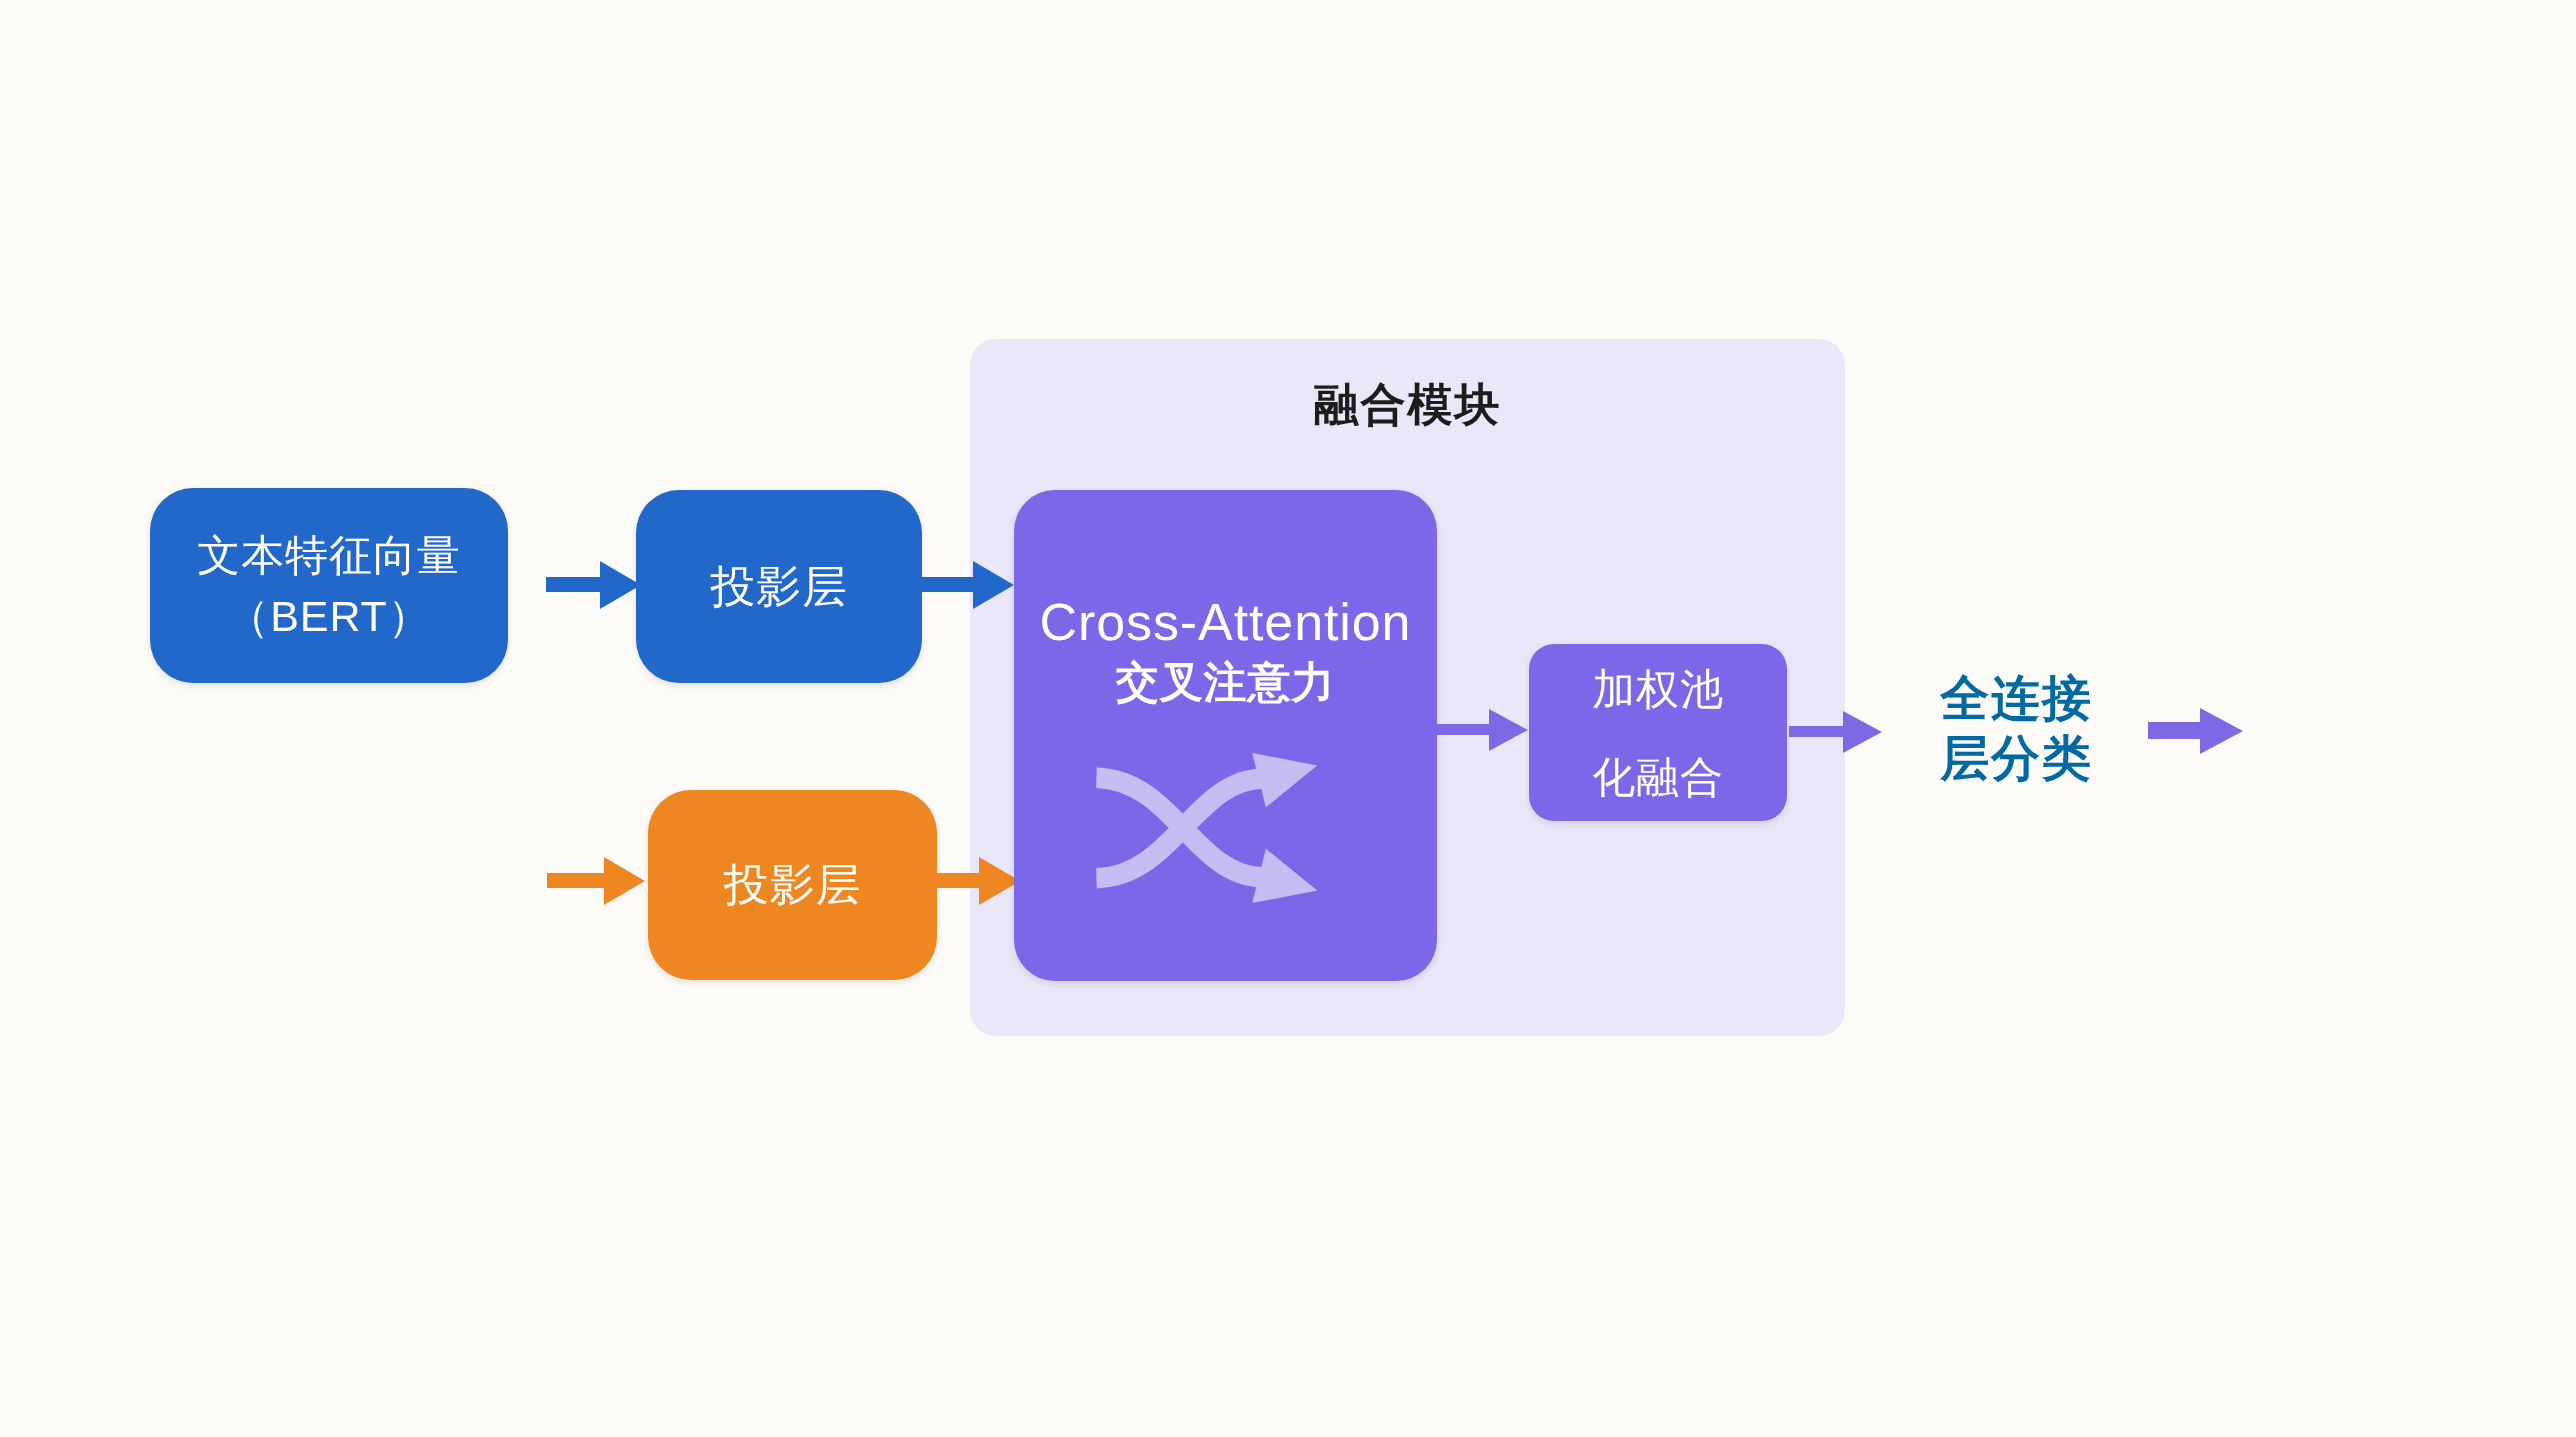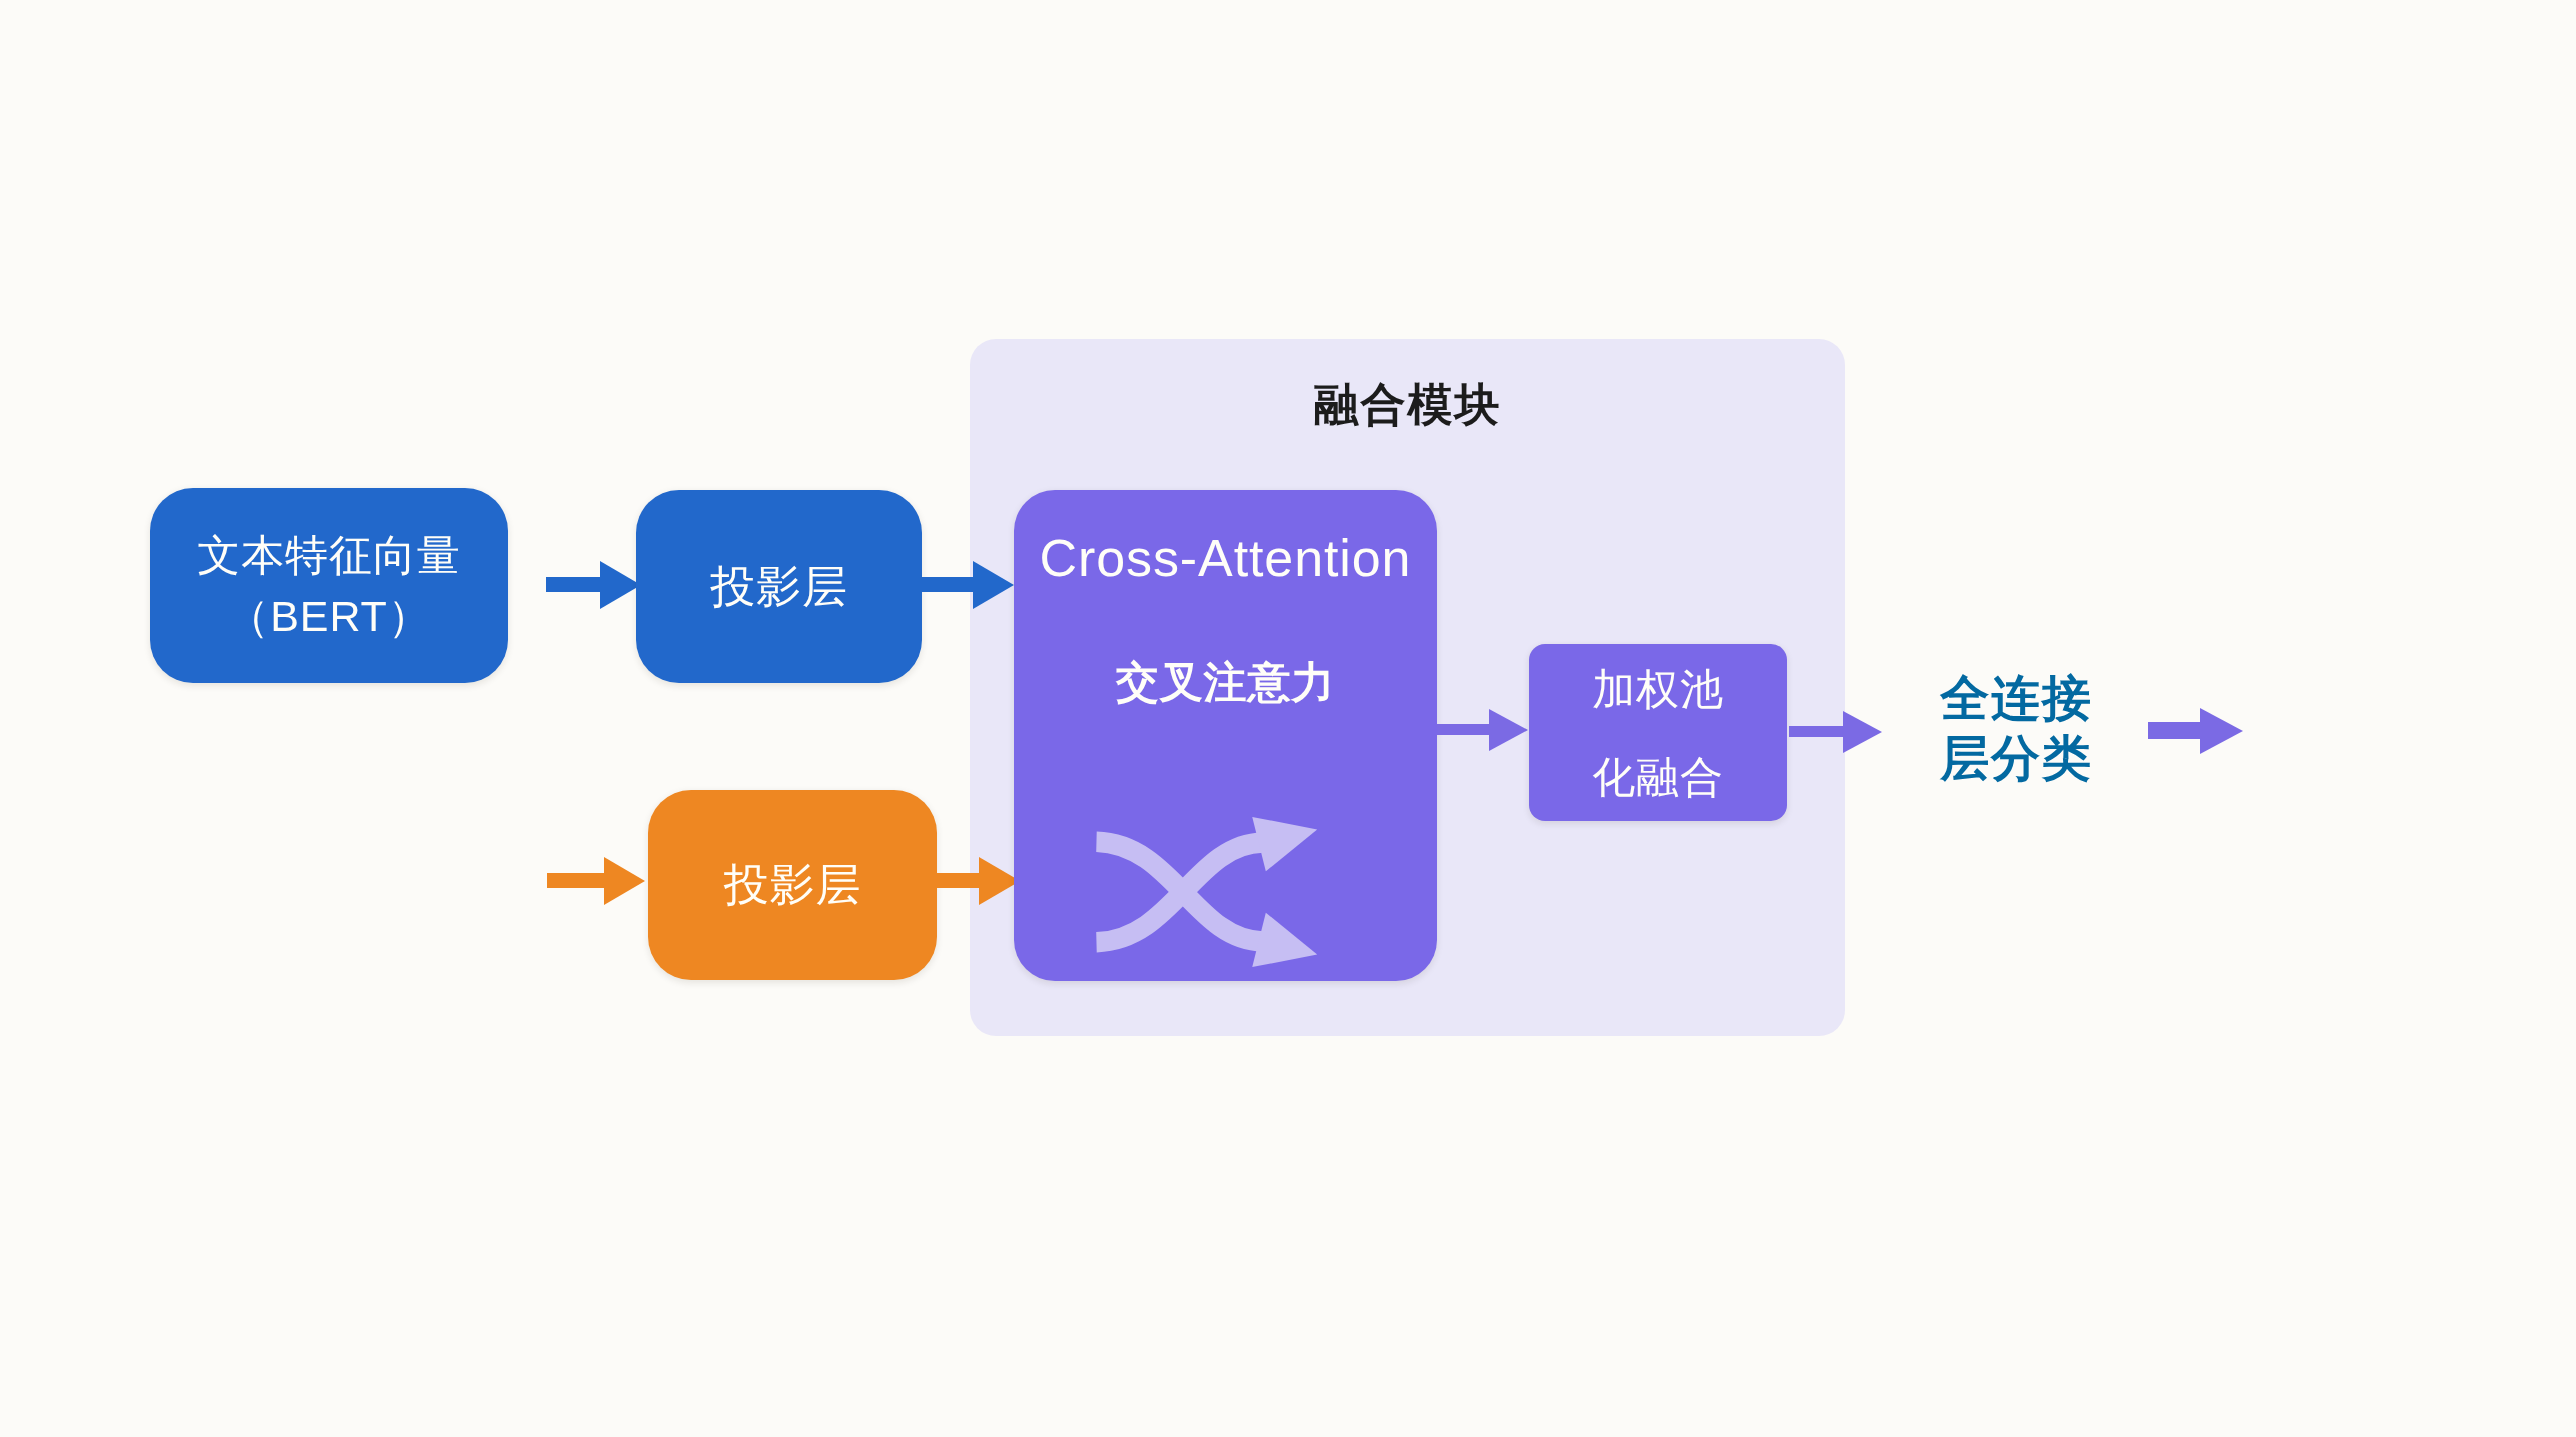--- a/index.html
+++ b/index.html
@@ -35,28 +35,28 @@
     background: #e9e7f8; border-radius: 26px;
   }
   #fusion-title {
     position: absolute; left: 0; top: 36px; width: 100%;
     text-align: center; font-size: 45px; font-weight: 600; color: #1c1c1c;
     letter-spacing: 1.9px;
   }
 
   #box-cross-attn {
     left: 988px; top: 490px; width: 423px; height: 491px;
-    justify-content: space-between; padding-top: 37px; box-sizing: border-box;
+    justify-content: center; padding-top: 37px; box-sizing: border-box;
     border-radius: 41px;
   }
   #box-cross-attn .l1 { font-size: 52px; line-height: 62px; font-weight: 500; }
   #box-cross-attn .l2 { font-size: 43px; line-height: 58px; font-weight: bold; }
   #box-cross-attn svg { margin-top: 28px; }
 
-  #box-pooling { left: 1503px; top: 644px; width: 258px; height: 177px; font-size: 43px; line-height: 64px; border-radius: 16px; gap: 24px; }
+  #box-pooling { left: 1503px; top: 644px; width: 258px; height: 177px; font-size: 43px; line-height: 64px; border-radius: 25px; gap: 24px; }
 
   .dark-label {
     position: absolute; color: #0369a1; font-weight: 600;
     font-size: 49px; line-height: 60px; text-align: center; letter-spacing: 1.9px;
   }
   #label-fc    { left: 1898px; top: 668px; width: 185px; }
   #label-final { left: 2252px; top: 668px; width: 185px; }
 
   
   .arrow { position: absolute; display: flex; align-items: center; }

